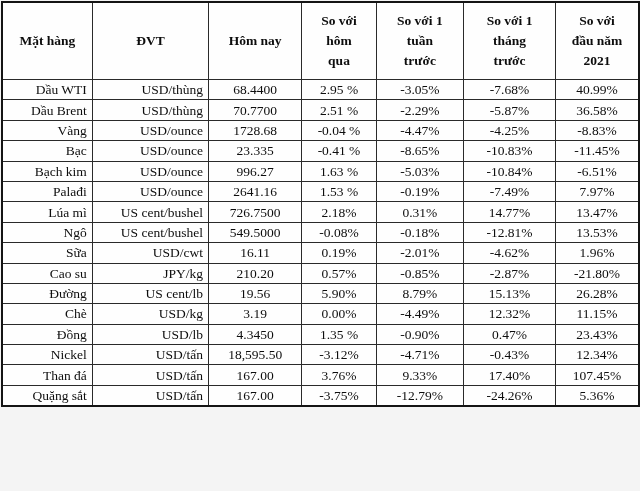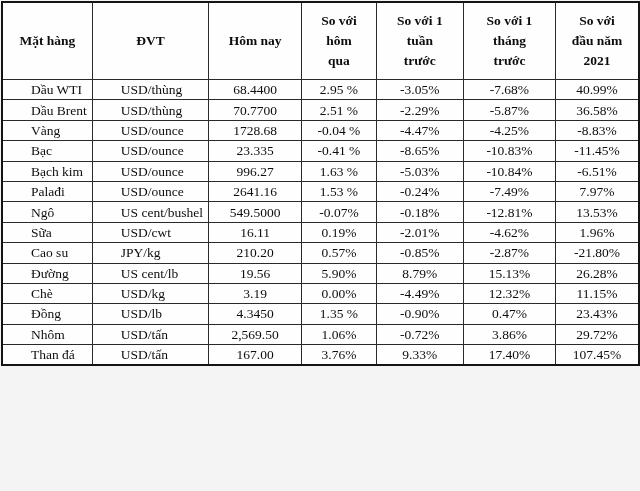--- a/index.html
+++ b/index.html
@@ -38,21 +38,21 @@
     padding: 8px 2px;
     white-space: pre-line;
   }
   .price-table td {
     font-size: 13.5px;
     height: 19.4px;
     line-height: 19px;
     padding: 0 5px;
     white-space: nowrap;
   }
-  .price-table td.left  { text-align: left; padding-left: 28px; }
+  .price-table td.left  { text-align: right; padding-left: 28px; }
   .price-table td.center{ text-align: center; }
 </style>
 </head>
 <body>
 
 <div class="table-wrap">
   <table class="price-table">
     <colgroup>
       <col style="width:87px">
       <col style="width:113px">
@@ -125,29 +125,38 @@
           <td class="center">1.63 %</td>
           <td class="center">-5.03%</td>
           <td class="center">-10.84%</td>
           <td class="center">-6.51%</td>
         </tr>
         <tr>
           <td class="left">Palađi</td>
           <td class="left">USD/ounce</td>
           <td class="center">2641.16</td>
           <td class="center">1.53 %</td>
-          <td class="center">-0.24%</td>
+          <td class="center">-0.19%</td>
           <td class="center">-7.49%</td>
           <td class="center">7.97%</td>
+        </tr>
+        <tr>
+          <td class="left">Lúa mì</td>
+          <td class="left">US cent/bushel</td>
+          <td class="center">726.7500</td>
+          <td class="center">2.18%</td>
+          <td class="center">0.31%</td>
+          <td class="center">14.77%</td>
+          <td class="center">13.47%</td>
         </tr>
         <tr>
           <td class="left">Ngô</td>
           <td class="left">US cent/bushel</td>
           <td class="center">549.5000</td>
-          <td class="center">-0.07%</td>
+          <td class="center">-0.08%</td>
           <td class="center">-0.18%</td>
           <td class="center">-12.81%</td>
           <td class="center">13.53%</td>
         </tr>
         <tr>
           <td class="left">Sữa</td>
           <td class="left">USD/cwt</td>
           <td class="center">16.11</td>
           <td class="center">0.19%</td>
           <td class="center">-2.01%</td>
@@ -184,32 +193,41 @@
         <tr>
           <td class="left">Đồng</td>
           <td class="left">USD/lb</td>
           <td class="center">4.3450</td>
           <td class="center">1.35 %</td>
           <td class="center">-0.90%</td>
           <td class="center">0.47%</td>
           <td class="center">23.43%</td>
         </tr>
         <tr>
-          <td class="left">Nhôm</td>
+          <td class="left">Nickel</td>
           <td class="left">USD/tấn</td>
-          <td class="center">2,569.50</td>
-          <td class="center">1.06%</td>
-          <td class="center">-0.72%</td>
-          <td class="center">3.86%</td>
-          <td class="center">29.72%</td>
+          <td class="center">18,595.50</td>
+          <td class="center">-3.12%</td>
+          <td class="center">-4.71%</td>
+          <td class="center">-0.43%</td>
+          <td class="center">12.34%</td>
         </tr>
         <tr>
           <td class="left">Than đá</td>
           <td class="left">USD/tấn</td>
           <td class="center">167.00</td>
           <td class="center">3.76%</td>
           <td class="center">9.33%</td>
           <td class="center">17.40%</td>
           <td class="center">107.45%</td>
         </tr>
+        <tr>
+          <td class="left">Quặng sắt</td>
+          <td class="left">USD/tấn</td>
+          <td class="center">167.00</td>
+          <td class="center">-3.75%</td>
+          <td class="center">-12.79%</td>
+          <td class="center">-24.26%</td>
+          <td class="center">5.36%</td>
+        </tr>
       </tbody>
   </table>
 </div>
 
 </body></html>

